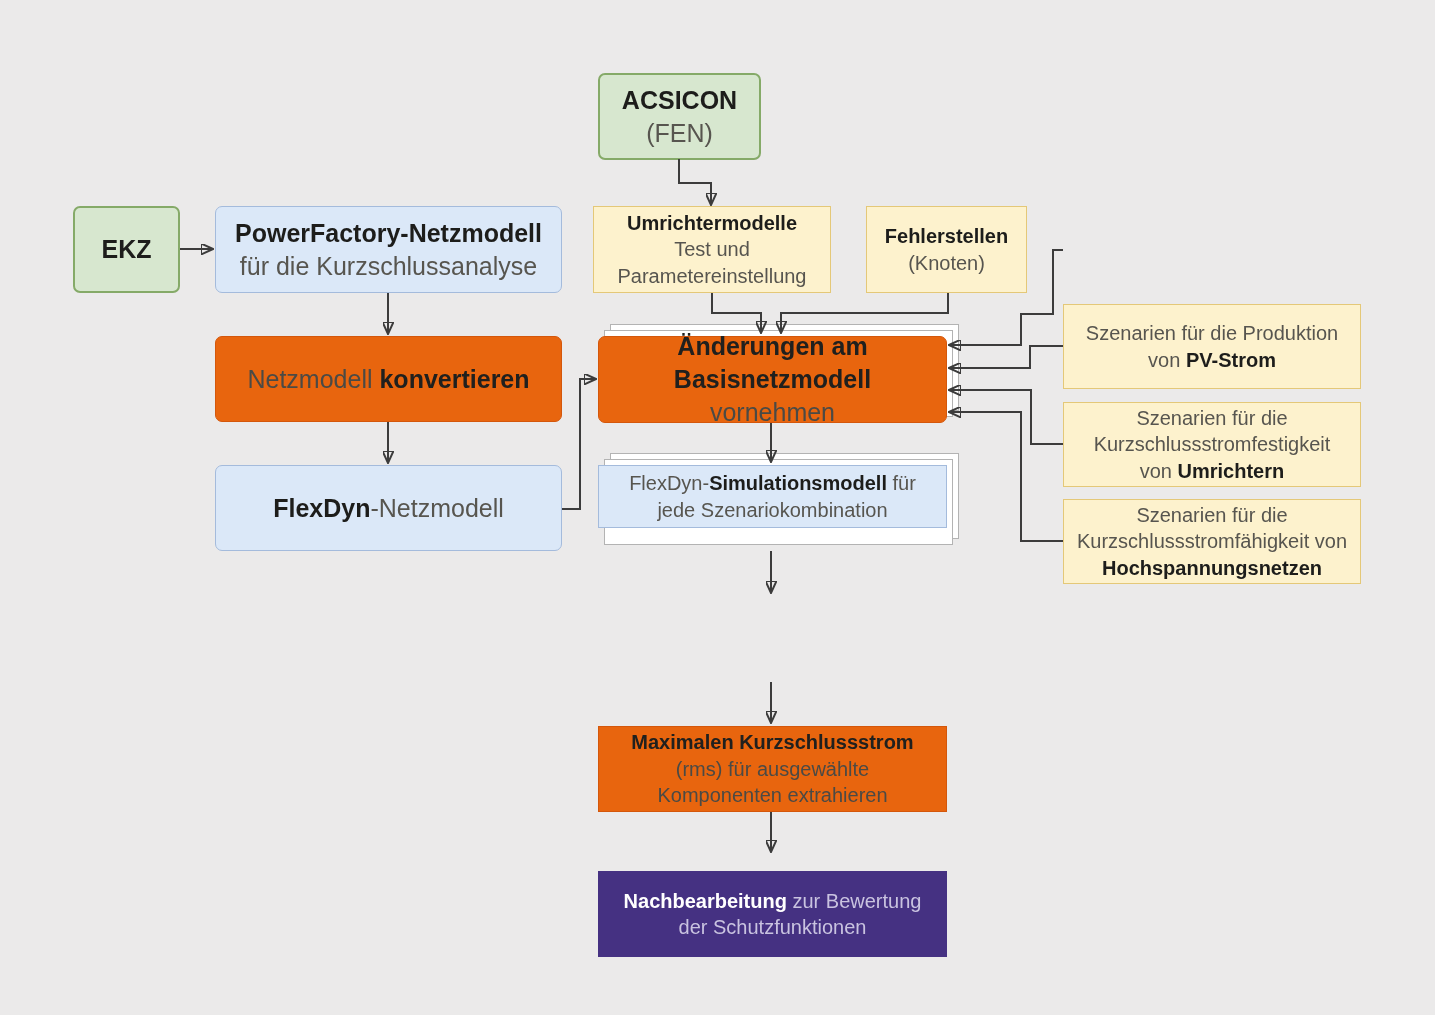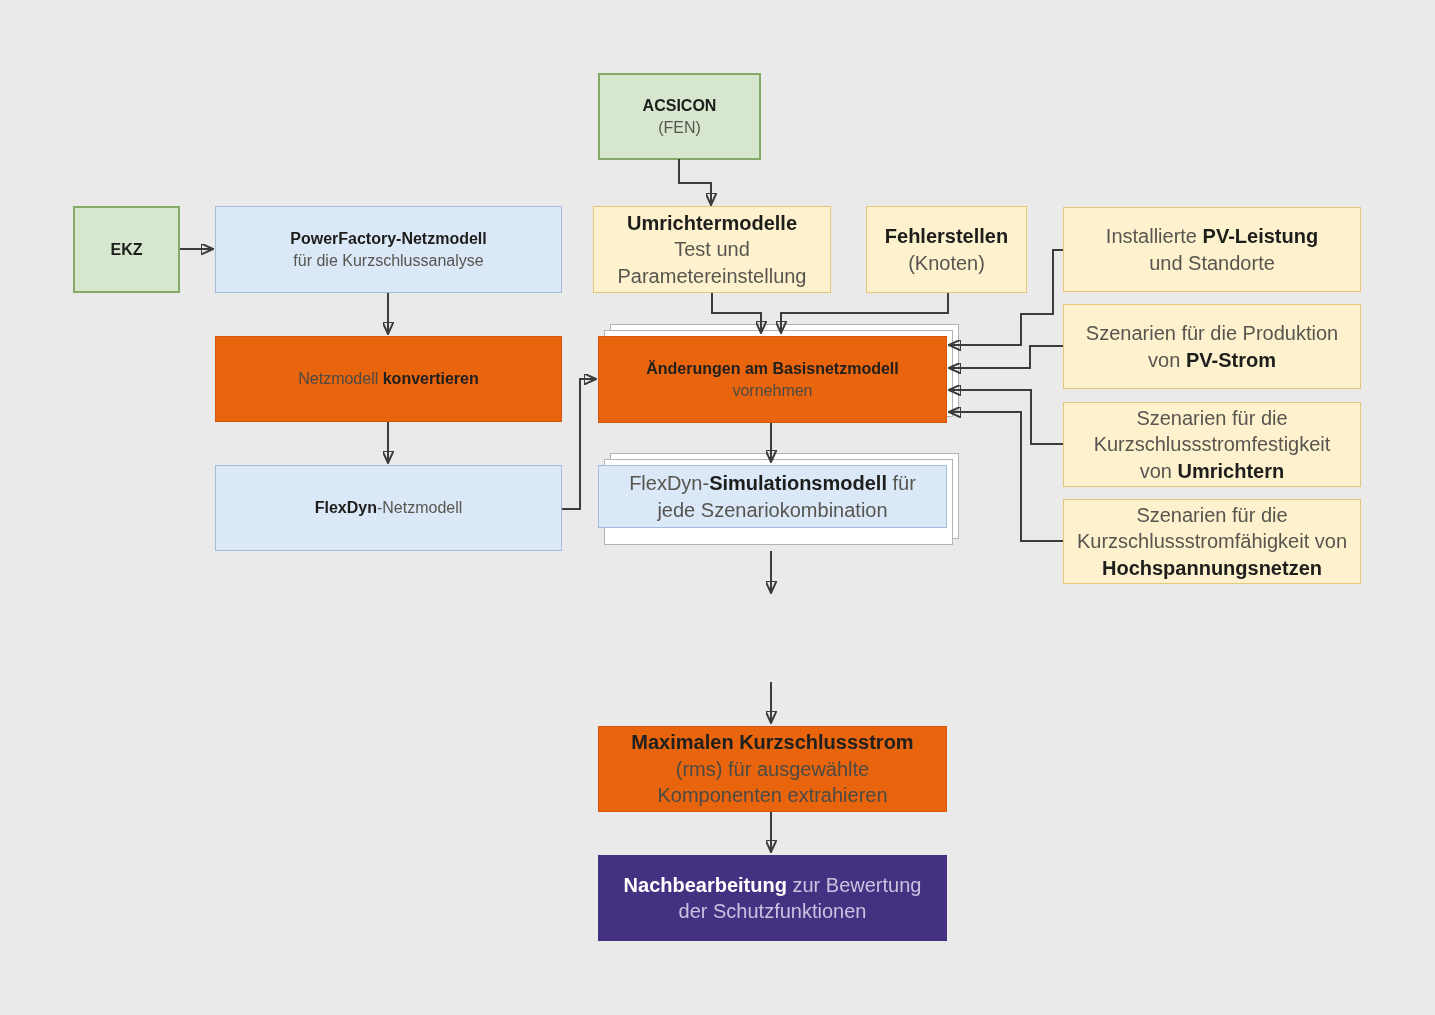--- a/index.html
+++ b/index.html
@@ -28,23 +28,23 @@
     color:#57554f;
     z-index:2;
     padding:4px 8px;
   }
   .node .b{font-weight:bold;color:#1d1d1b;}
   .node.green{background:#d7e7cf;border:2px solid #85aa68;}
   .node.blue{background:#dbe8f8;border:1.5px solid #a4bbdc;}
   .node.yellow{background:#fdf2cd;border:1.5px solid #e4c878;}
   .node.orange{background:#e8650e;border:1.5px solid #d4570b;color:#4b4a45;}
   .node.orange .b{color:#20201e;}
-  .node.purple{background:#453182;border:1.5px solid #453182;color:#c9c3e0;}
+  .node.purple{background:#453182;border:1.5px solid #453182;color:#c9c3e0;margin-top:16px;}
   .node.purple .b{color:#ffffff;}
-  .node.title-lg{font-size:16px;}
+  .node.title-lg{font-size:25px;border-radius:7px;}
   .sheet{
     position:absolute;
     box-sizing:border-box;
     background:#ffffff;
     border:1.5px solid #b3b3b3;
     z-index:1;
   }
   .ln{white-space:pre-wrap;}
 </style>
 </head>
@@ -75,24 +75,20 @@
   <div class="node blue title-lg" style="left:215px;top:206px;width:347px;height:87px">
       <div class="ln"><span class="b">PowerFactory-Netzmodell</span></div>
       <div class="ln"><span>für die Kurzschlussanalyse</span></div>
     </div>
 
   <div class="node yellow" style="left:866px;top:206px;width:161px;height:87px">
       <div class="ln"><span class="b">Fehlerstellen</span></div>
       <div class="ln"><span>(Knoten)</span></div>
     </div>
 
-  <div class="node yellow" style="left:1063px;top:207px;width:298px;height:85px">
-      <div class="ln"><span>Installierte </span><span class="b">PV-Leistung</span></div>
-      <div class="ln"><span>und Standorte</span></div>
-    </div>
 
   <div class="node yellow" style="left:1063px;top:304px;width:298px;height:85px">
       <div class="ln"><span>Szenarien für die Produktion</span></div>
       <div class="ln"><span>von </span><span class="b">PV-Strom</span></div>
     </div>
 
   <div class="node yellow" style="left:1063px;top:402px;width:298px;height:85px">
       <div class="ln"><span>Szenarien für die</span></div>
       <div class="ln"><span>Kurzschlussstromfestigkeit</span></div>
       <div class="ln"><span>von </span><span class="b">Umrichtern</span></div>

